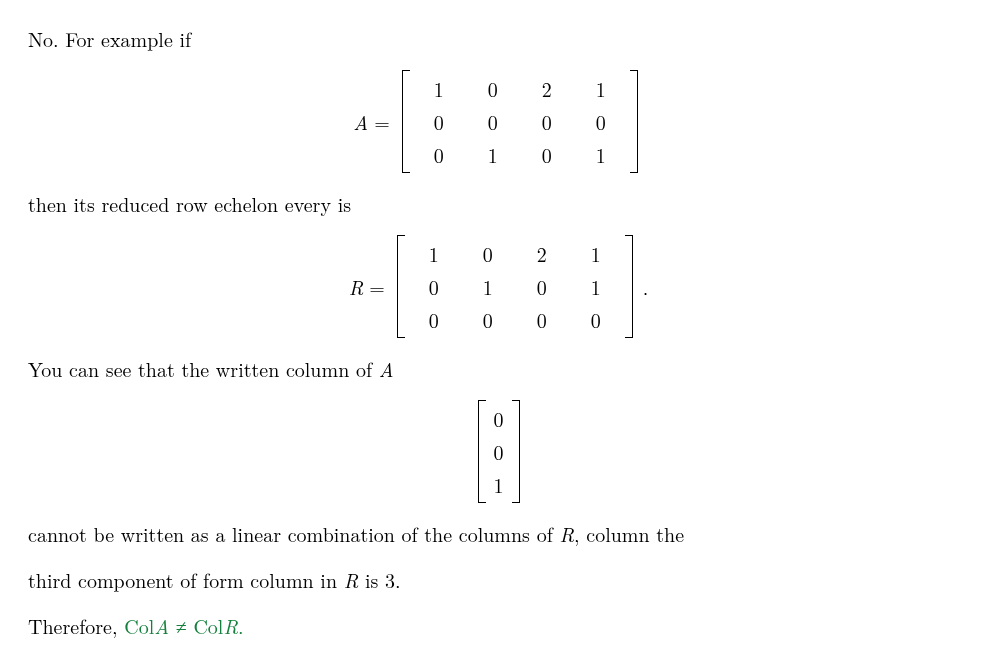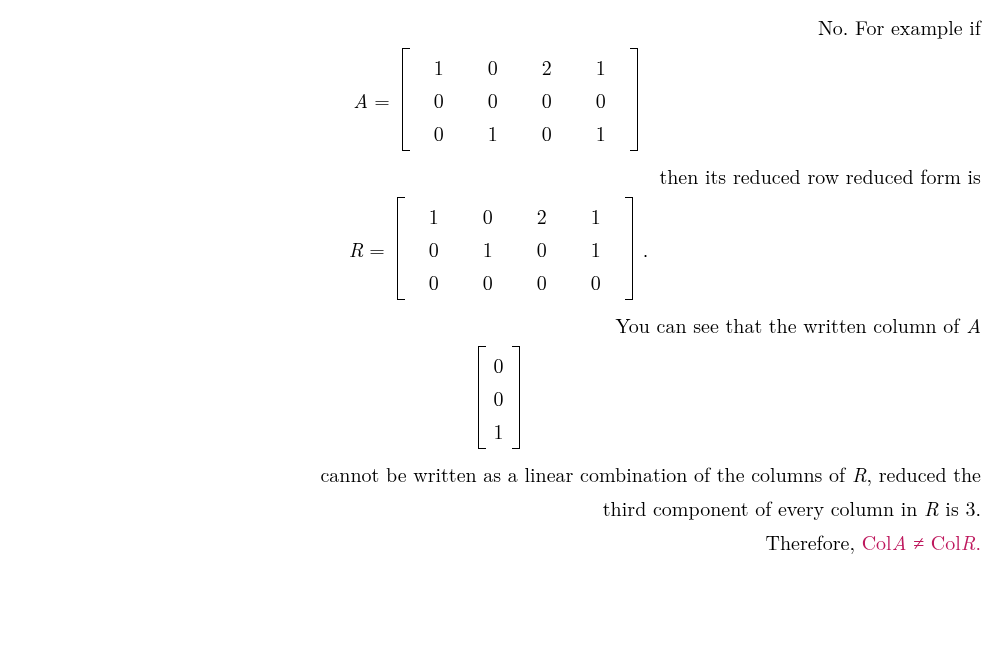--- a/index.html
+++ b/index.html
@@ -7,23 +7,22 @@
       font-size: 20px;
       line-height: 1.5;
       margin: 0;
       padding: 8px 12px;
       color: #000;
       background: #fff;
       width: 997px;
       box-sizing: border-box;
     }
     .text-line {
-      margin: 4px;
+      margin: 16px;
       padding: 0;
-      text-align: right;
     }
     .eq-block {
       text-align: center;
       margin: 6px 0 10px 0;
     }
     .eq-inline {
       display: inline-flex;
       align-items: center;
       justify-content: center;
     }
@@ -61,21 +60,21 @@
     .matrix-table td {
       padding: 3px 22px;
       text-align: center;
       font-size: 20px;
       line-height: 1.35;
     }
     .matrix-table.narrow td {
       padding: 3px 6px;
     }
     .red {
-      color: #be185d;
+      color: #15803d;
     }
     .eqsign {
       margin: 0 6px;
     }
     .period {
       margin-left: 4px;
     }
   </style>
 </head>
 <body>
@@ -109,21 +108,21 @@
           <td>0</td>
           <td>1</td>
         </tr>
       </tbody>
         </table>
     </span>
   </span>
 </div>
 
 <p class="text-line">
-  <span>then its reduced row reduced form is</span>
+  <span>then its reduced row echelon every is</span>
 </p>
 
 <div class="eq-block">
   <span class="eq-inline">
     <span class="italic">R</span>
     <span class="eqsign">=</span>
     <span class="matrix">
       <table class="matrix-table">
         <tbody>
             <tr>
@@ -169,22 +168,22 @@
         <tr>
           <td>1</td>
         </tr>
       </tbody>
         </table>
     </span>
   </span>
 </div>
 
 <p class="text-line">
-  <span>cannot be written as a linear combination of the columns of </span><span class="italic">R</span><span>, reduced the</span>
+  <span>cannot be written as a linear combination of the columns of </span><span class="italic">R</span><span>, column the</span>
 </p>
 
 <p class="text-line">
-  <span>third component of every column in </span><span class="italic">R</span><span> is 3.</span>
+  <span>third component of form column in </span><span class="italic">R</span><span> is 3.</span>
 </p>
 
 <p class="text-line">
   <span>Therefore, </span><span class="red">Col</span><span class="red italic">A</span><span class="red"> ≠ </span><span class="red">Col</span><span class="red italic">R</span><span class="red">.</span>
 </p>
 
 </body></html>

